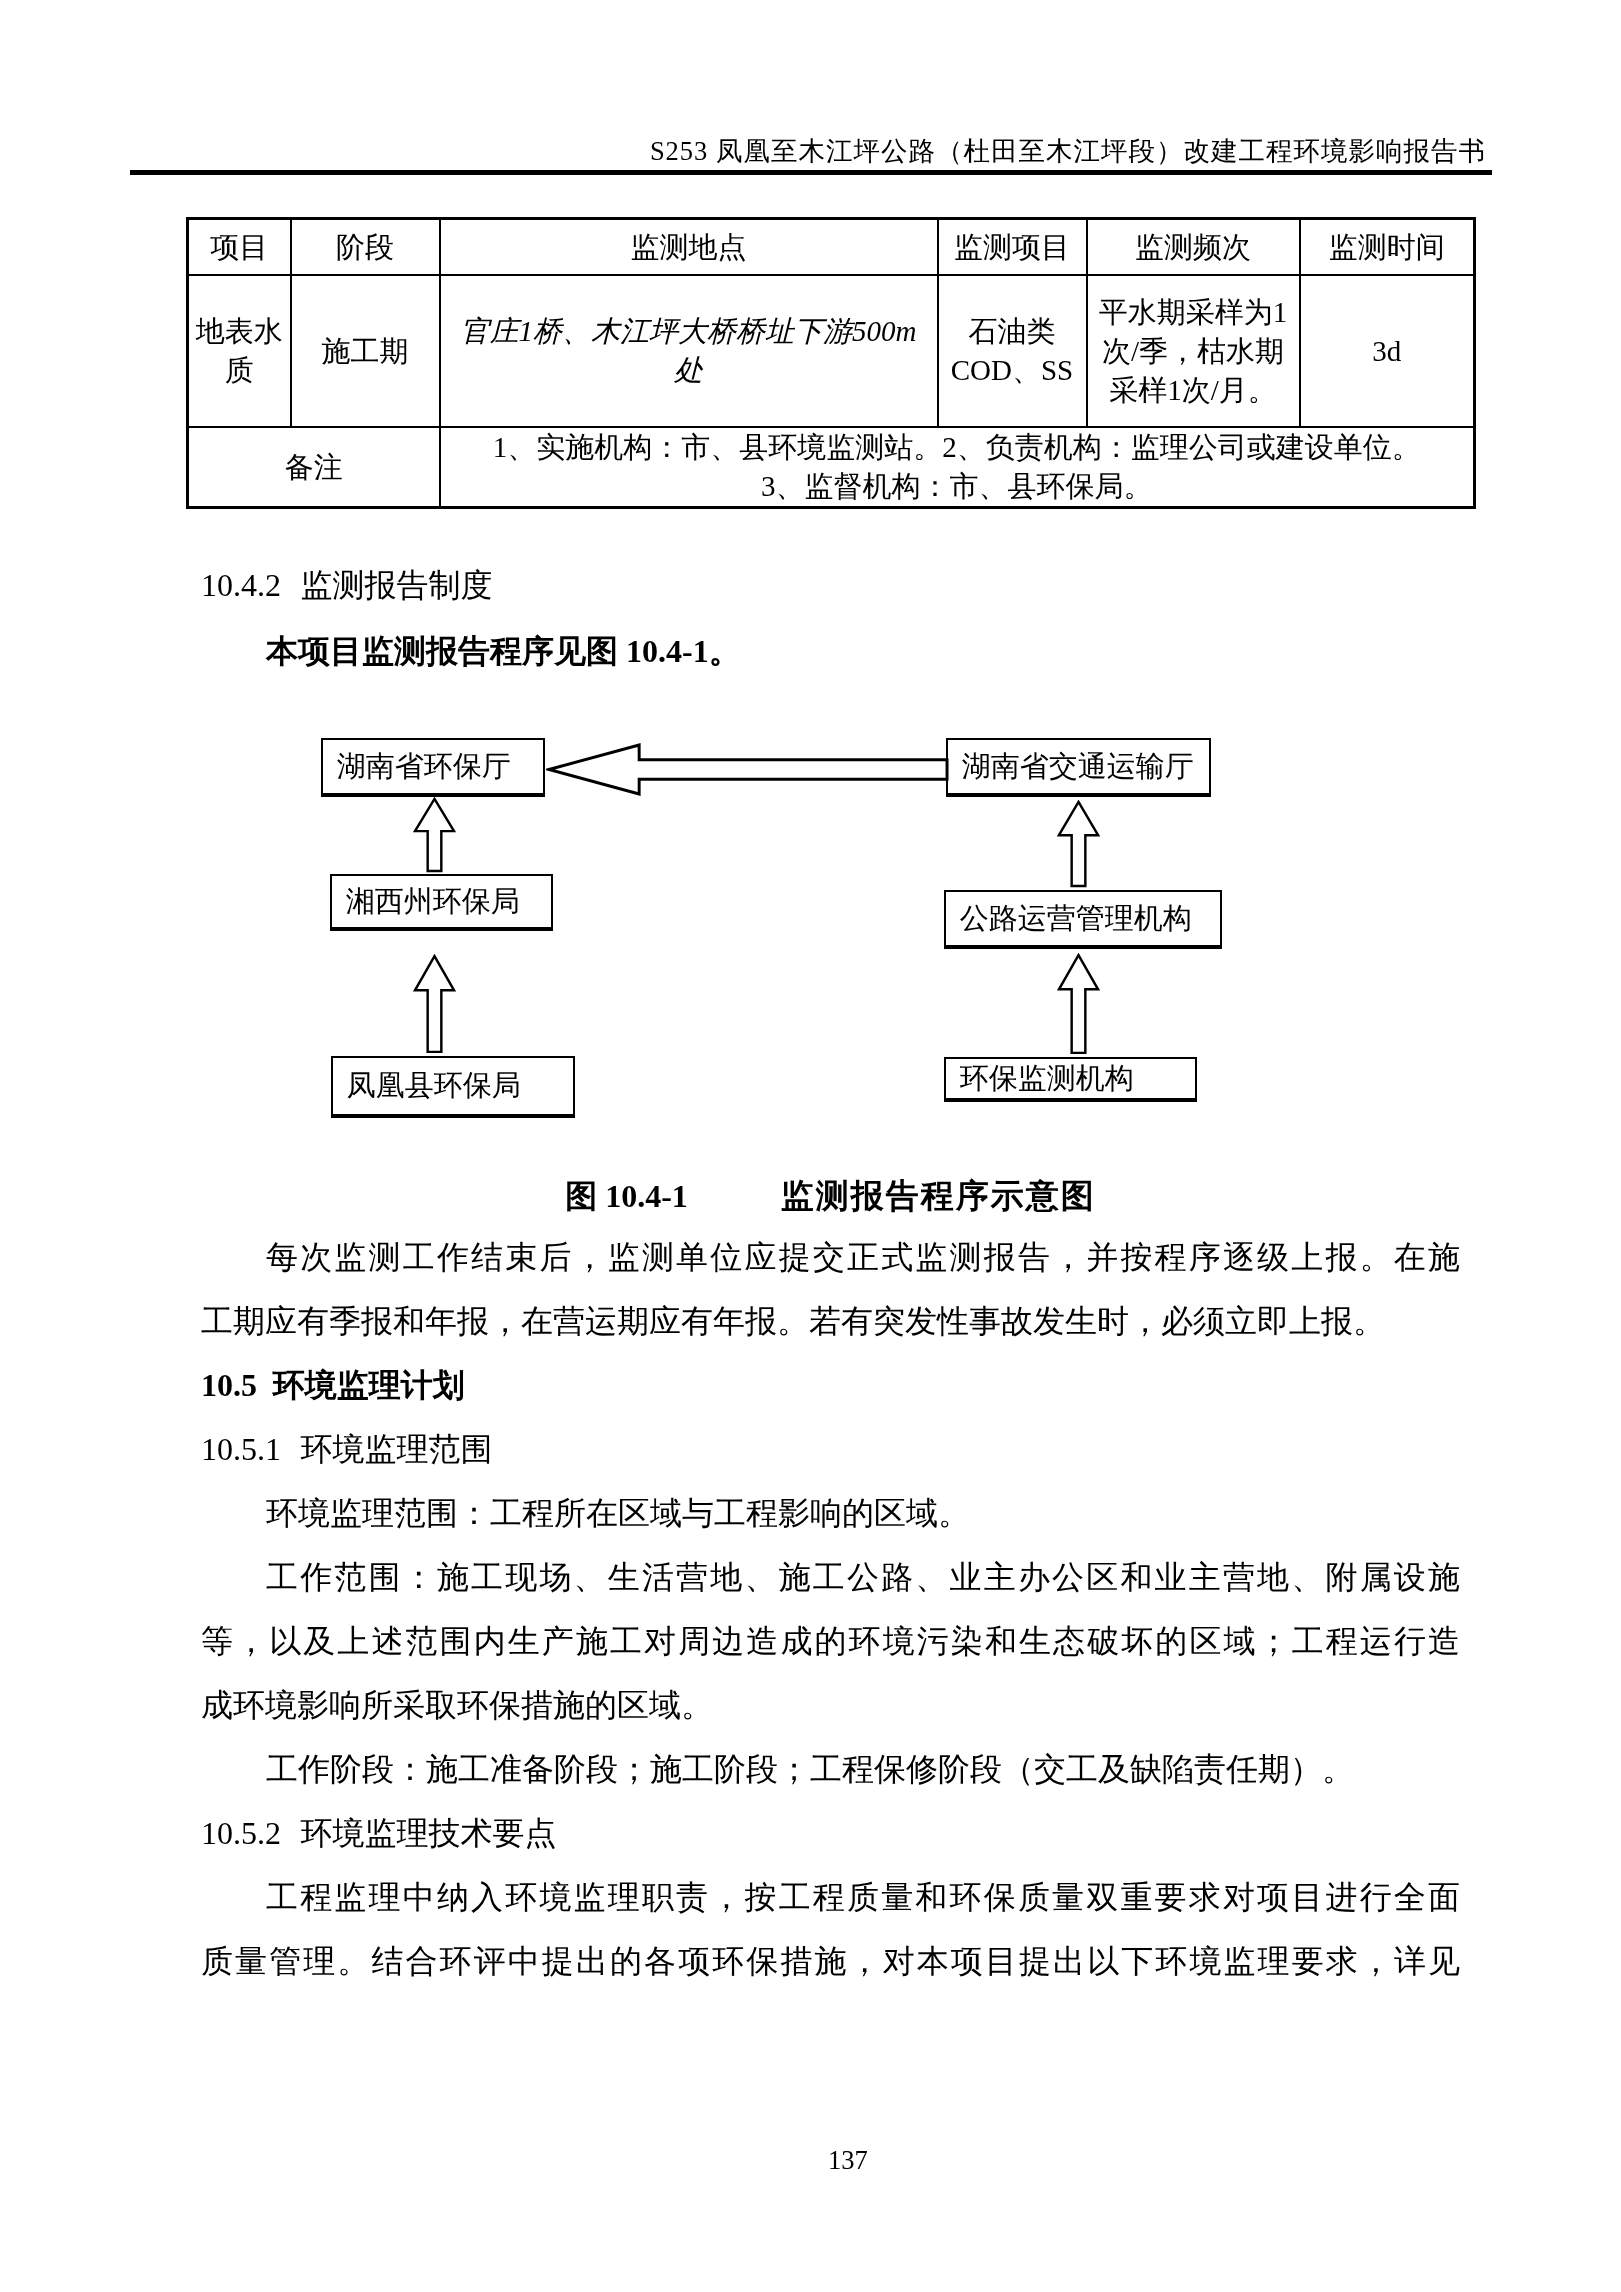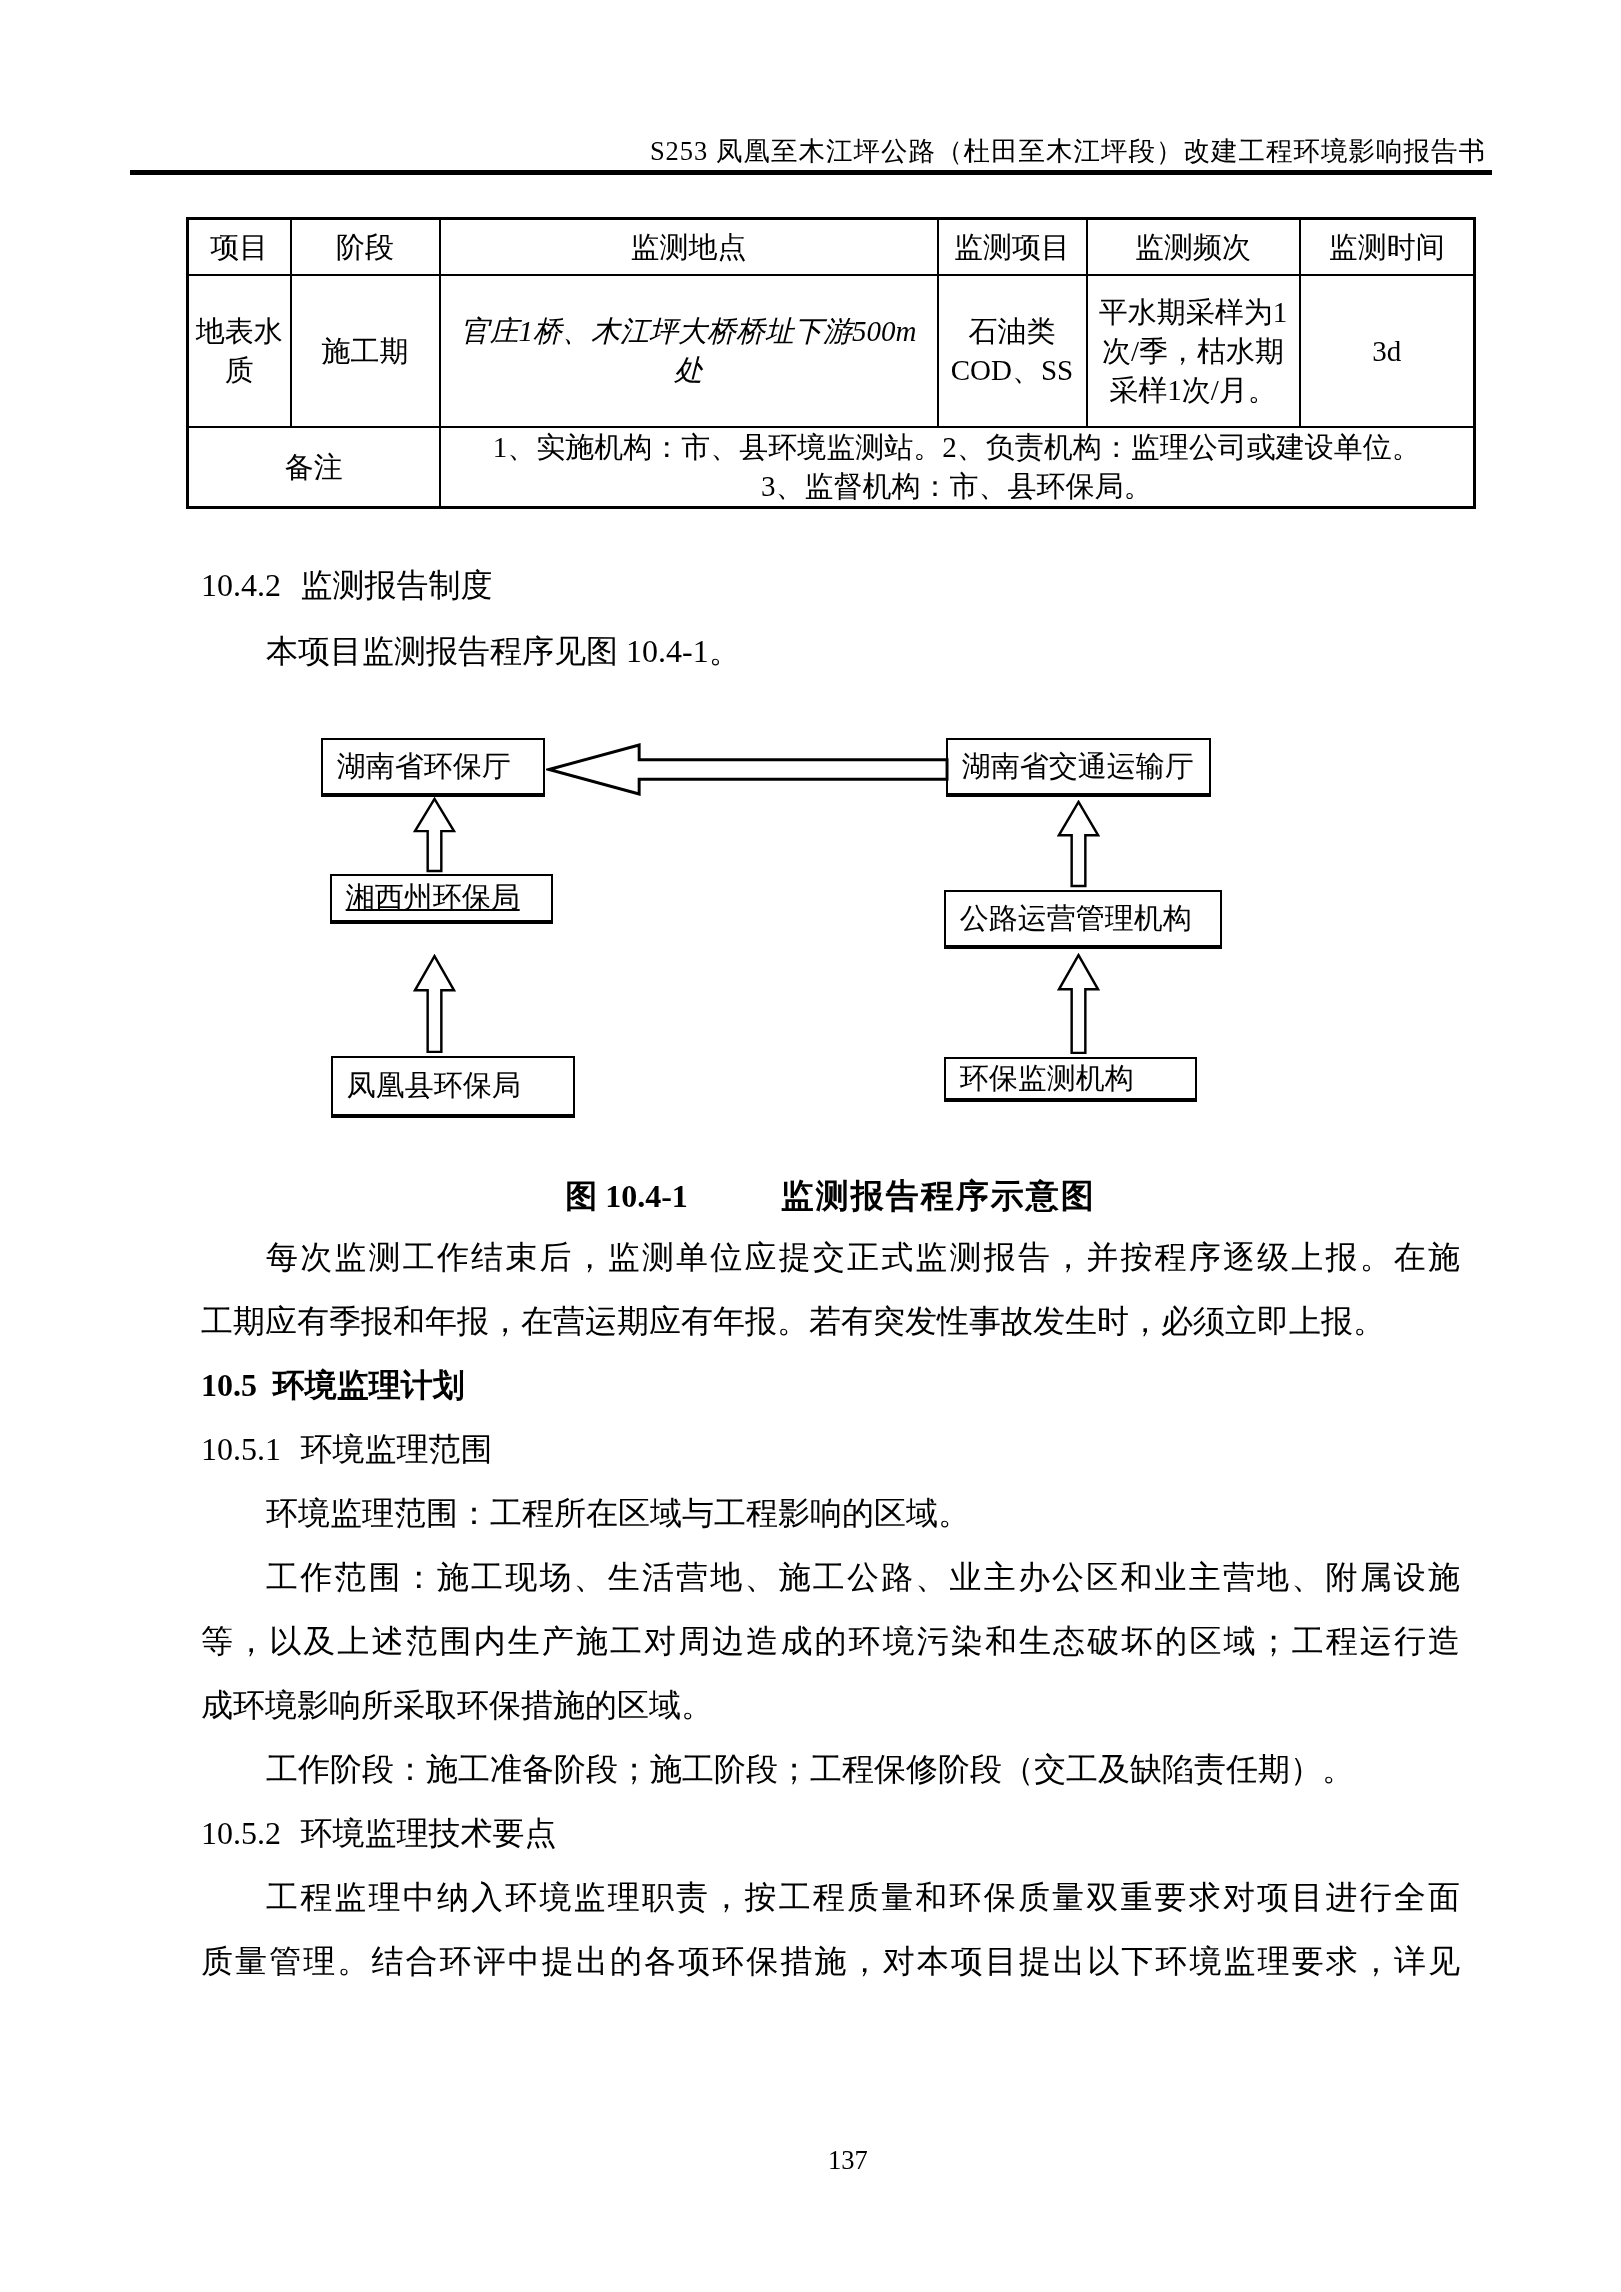--- a/index.html
+++ b/index.html
@@ -116,27 +116,27 @@
         <div>1、实施机构：市、县环境监测站。2、负责机构：监理公司或建设单位。</div>
         <div>3、监督机构：市、县环保局。</div>
       </td>
     </tr>
   </tbody>
 </table>
 
 <div class="abs h-serif" style="left:201px;top:564px;">
   <span class="num">10.4.2</span><span>监测报告制度</span>
 </div>
-<div class="abs h-serif" style="left:266px;top:630px;">本项目监测报告程序见图 10.4-1。</div>
+<div class="abs h-serif" style="left:266px;top:630px;font-weight:bold;">本项目监测报告程序见图 10.4-1。</div>
 
 <div class="abs" style="left:0;top:0;width:1621px;height:1225px;">
 
   <div class="dbox" style="left:321px;top:738px;width:224px;height:59px;">湖南省环保厅</div>
   <div class="dbox" style="left:946px;top:738px;width:265px;height:59px;">湖南省交通运输厅</div>
-  <div class="dbox" style="left:330px;top:874px;width:223px;height:50px;text-decoration:underline;">湘西州环保局</div>
+  <div class="dbox" style="left:330px;top:874px;width:223px;height:57px;">湘西州环保局</div>
   <div class="dbox" style="left:944px;top:890px;width:278px;height:59px;">公路运营管理机构</div>
   <div class="dbox" style="left:331px;top:1056px;width:244px;height:62px;">凤凰县环保局</div>
   <div class="dbox" style="left:944px;top:1057px;width:253px;height:45px;">环保监测机构</div>
 
   <svg class="arrow" style="left:546px;top:742px;" width="403" height="55" viewBox="0 0 411 56">
     <polygon points="3,28 95,3 95,18 409,18 409,38 95,38 95,53" fill="#fff" stroke="#000" stroke-width="3" stroke-linejoin="miter"></polygon>
   </svg>
 
   <svg class="arrow" style="left:413px;top:797px;" width="43" height="76" viewBox="0 0 44 78">
     <polygon points="22,2 42,35 29,35 29,76 15,76 15,35 2,35" fill="#fff" stroke="#000" stroke-width="2.5"></polygon>

